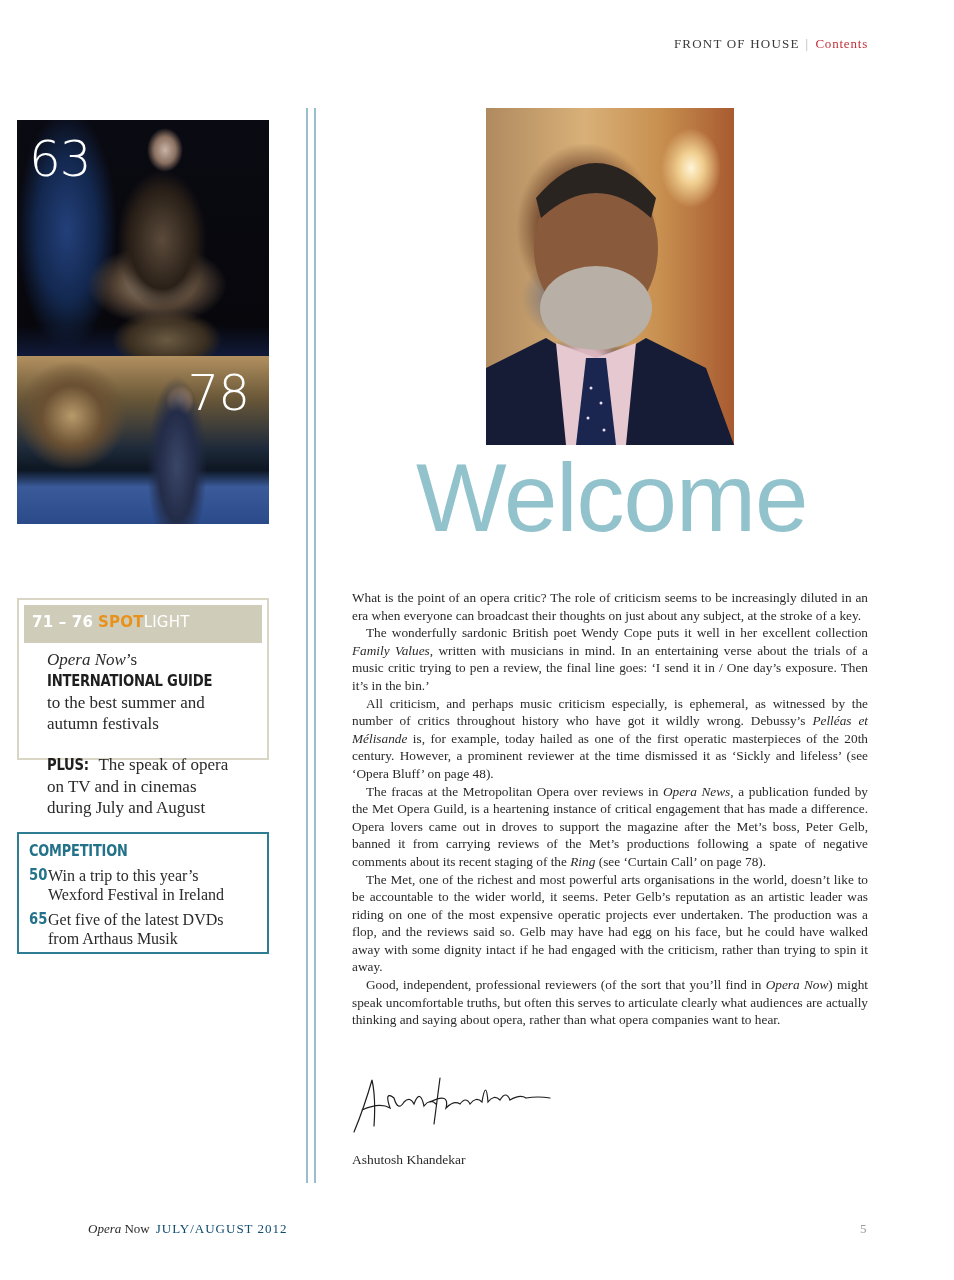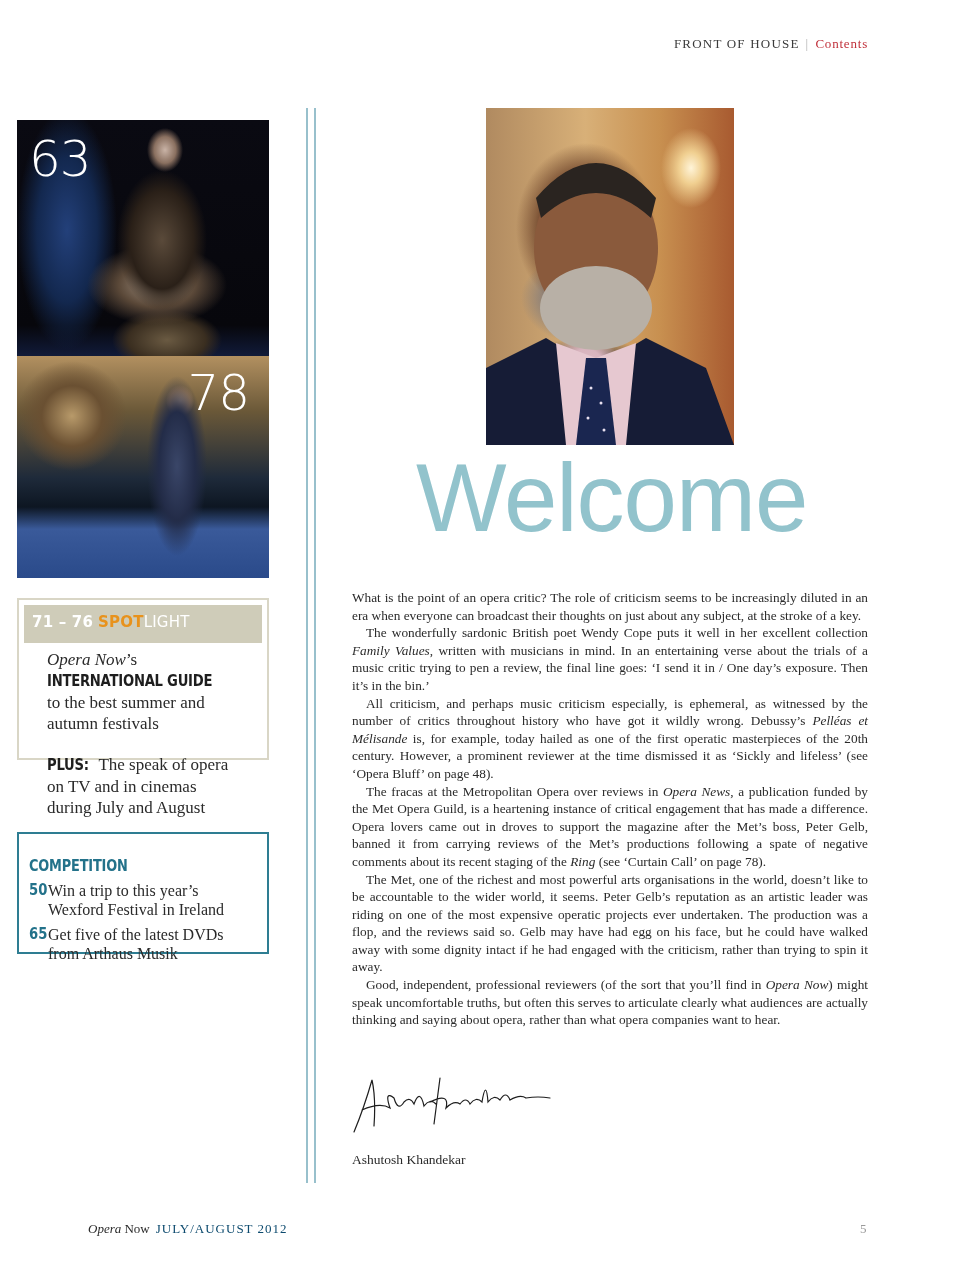--- a/index.html
+++ b/index.html
@@ -24,21 +24,21 @@
     .photo-63 { top: 120px; height: 293px;
       background:
         radial-gradient(ellipse 18px 22px at 148px 30px, #c9b3a6 0%, #8a7060 60%, transparent 100%),
         radial-gradient(ellipse 45px 70px at 145px 120px, #5a4a3a 0%, #2a2018 70%, transparent 100%),
         radial-gradient(ellipse 70px 40px at 140px 165px, #a89888 0%, #5a4838 55%, transparent 100%),
         radial-gradient(ellipse 55px 30px at 150px 220px, #6a5a42 0%, #3a2e20 70%, transparent 100%),
         radial-gradient(ellipse 50px 120px at 50px 110px, #23407a 0%, #13284f 60%, transparent 100%),
         linear-gradient(180deg, #0a0a12 0%, #07070c 70%, #1b2f6a 92%, #203a80 100%);
     }
     .photo-63 .num { left: 12px; top: 14px; }
-    .photo-78 { top: 356px; height: 222px;
+    .photo-78 { top: 356px; height: 168px;
       background:
         radial-gradient(ellipse 30px 90px at 160px 110px, #3a4668 0%, #232c48 60%, transparent 100%),
         radial-gradient(ellipse 14px 16px at 163px 45px, #d8b590 0%, #a8845a 70%, transparent 100%),
         radial-gradient(ellipse 55px 55px at 55px 60px, #b89a6a 0%, #6a5032 55%, transparent 100%),
         linear-gradient(180deg, #b29060 0%, #6a5838 25%, #1e2a3a 55%, #0d1622 68%, #3a5a9a 78%, #2a4a8a 100%);
     }
     .photo-78 .num { right: 20px; top: 12px; }
 
     .spotlight-box {
       position: absolute; left: 17px; top: 598px; width: 252px; height: 162px;
@@ -57,21 +57,21 @@
     .spotlight-body .italic { font-style: italic; }
     .condensed {
       font-family: "DejaVu Sans", "Liberation Sans", sans-serif; font-weight: bold;
       font-size: 15px; letter-spacing: -0.3px; color: #1e1e1e; transform: scaleX(0.88); transform-origin: left;
       display: inline-block;
     }
     .spotlight-body .gap { height: 20px; }
 
     .competition-box {
       position: absolute; left: 17px; top: 832px; width: 252px; height: 122px;
-      border: 2px solid #2e7d92; padding: 23px 0 0 10px;
+      border: 2px solid #2e7d92; padding: 8px 0 0 10px;
     }
     .competition-title {
       font-family: "DejaVu Sans", "Liberation Sans", sans-serif; font-weight: bold;
       font-size: 15px; color: #23728a; transform: scaleX(0.86); transform-origin: left; display: block;
       letter-spacing: -0.2px;
     }
     .comp-item { display: flex; margin-top: 6px; font-size: 16px; line-height: 19px; color: #2a2a2a; }
     .comp-item .pg {
       font-family: "DejaVu Sans", "Liberation Sans", sans-serif; font-weight: bold; color: #23728a;
       font-size: 15px; width: 19px; flex: 0 0 19px; transform: scaleX(0.88); transform-origin: left;

